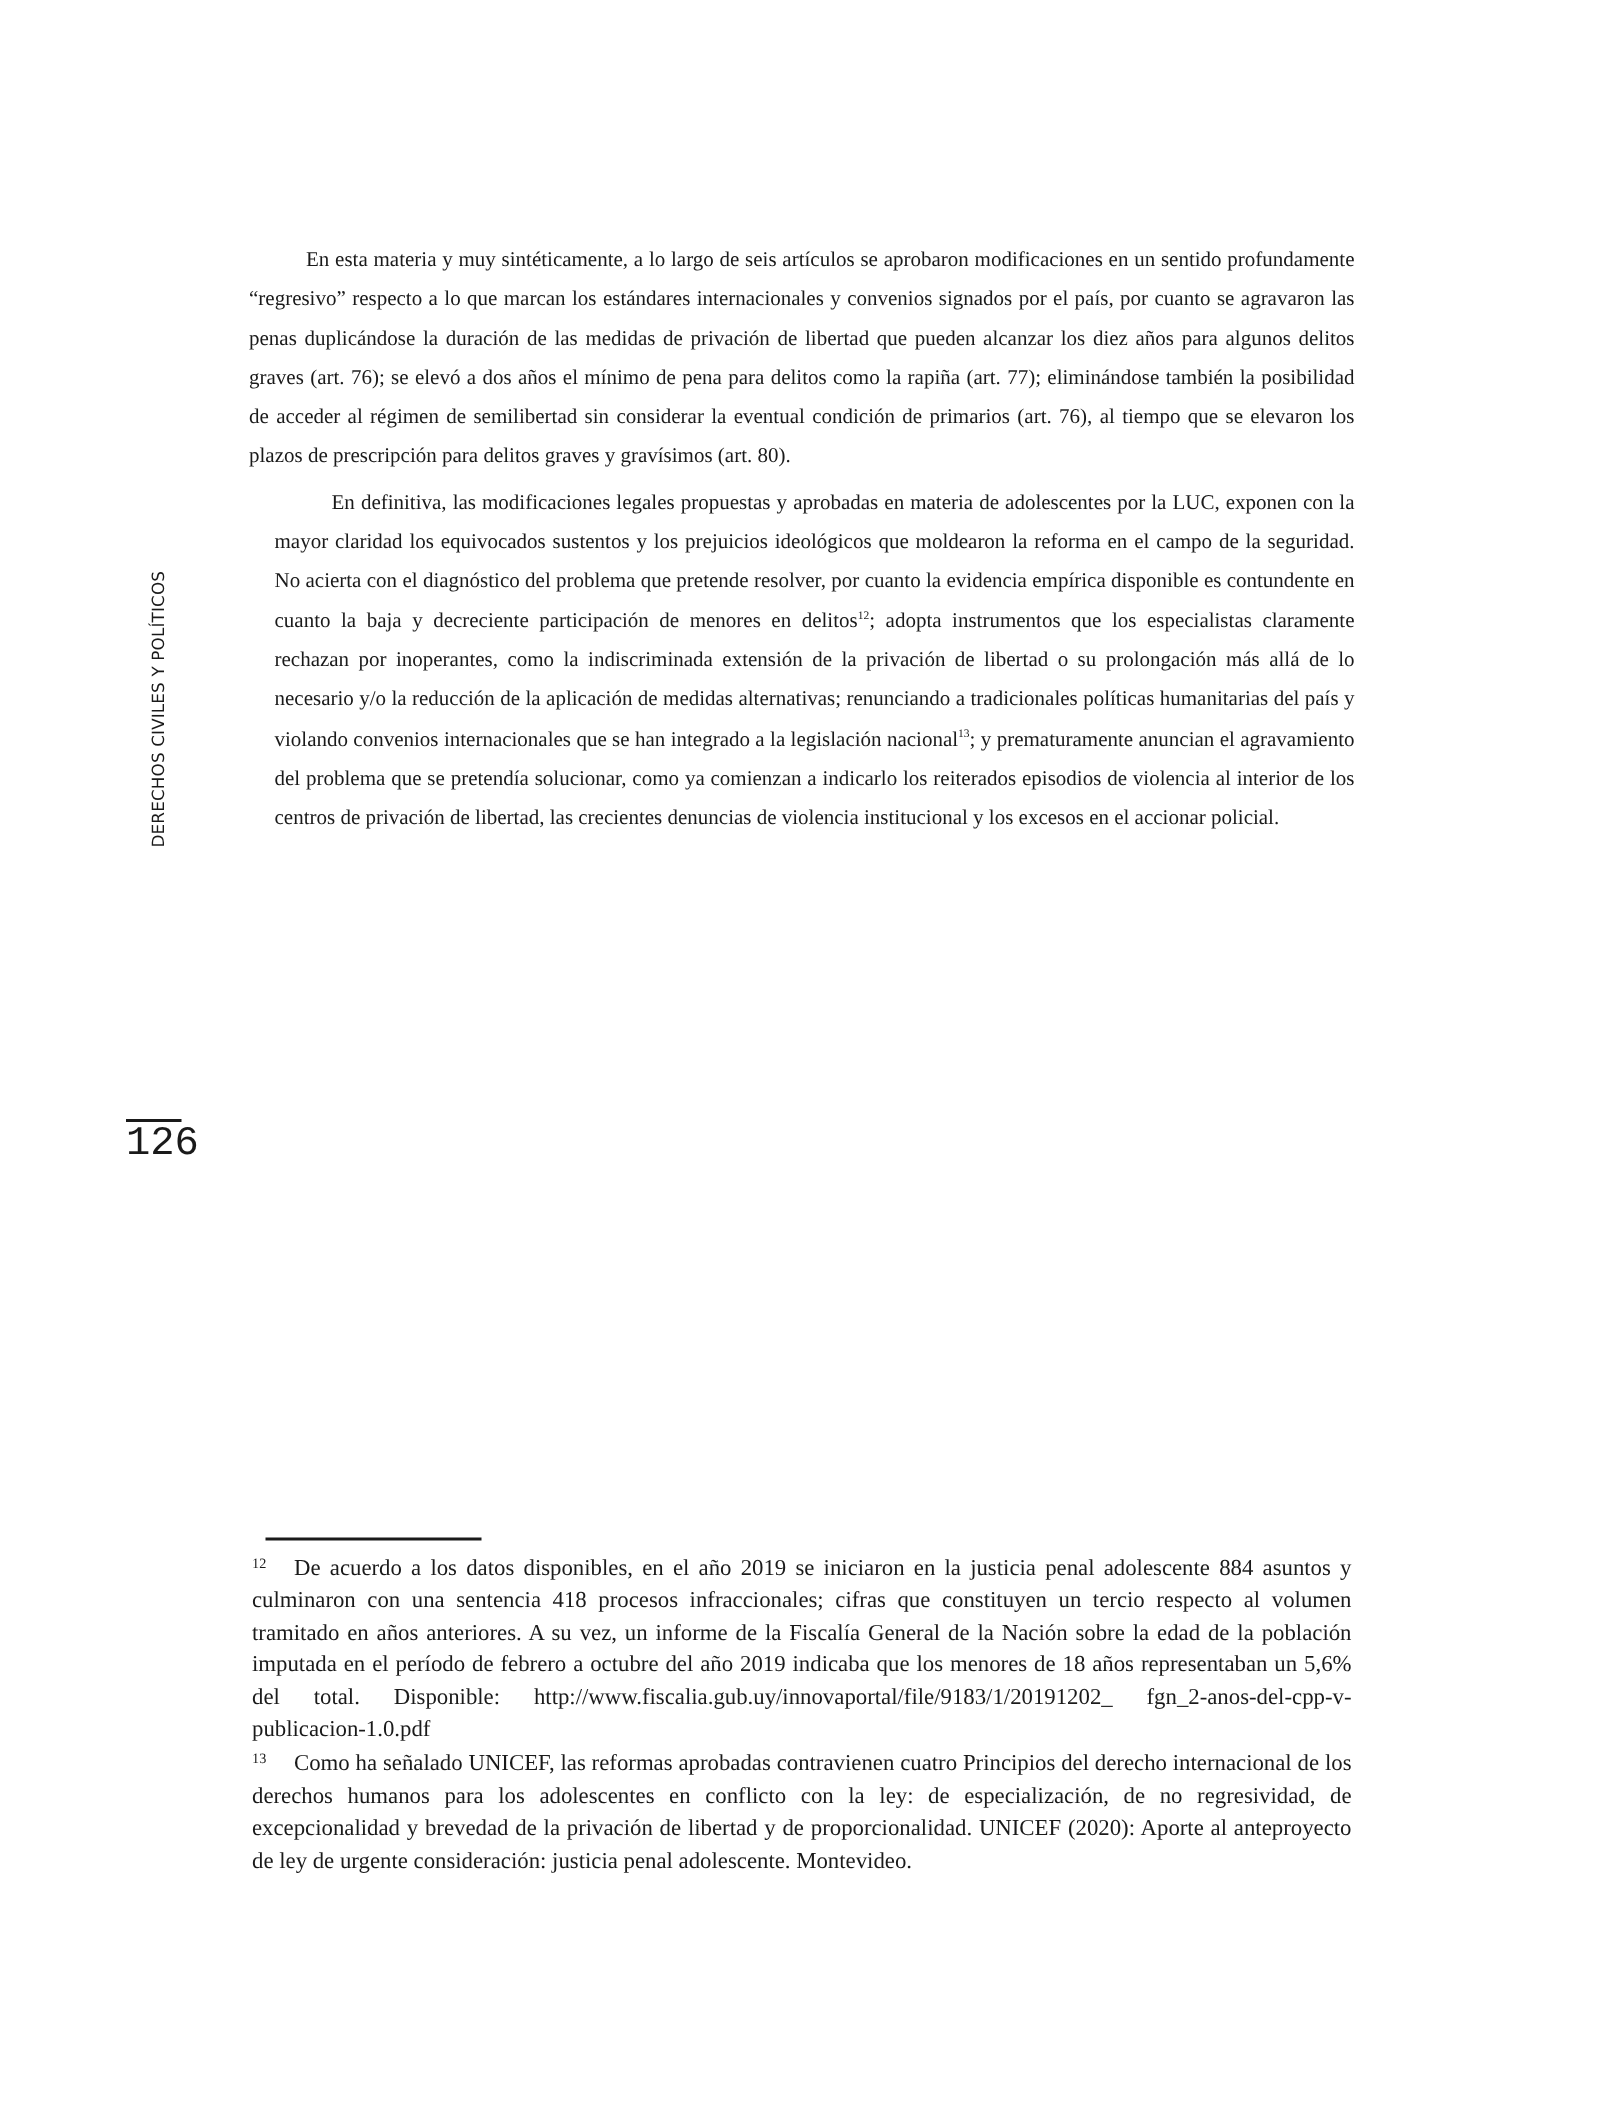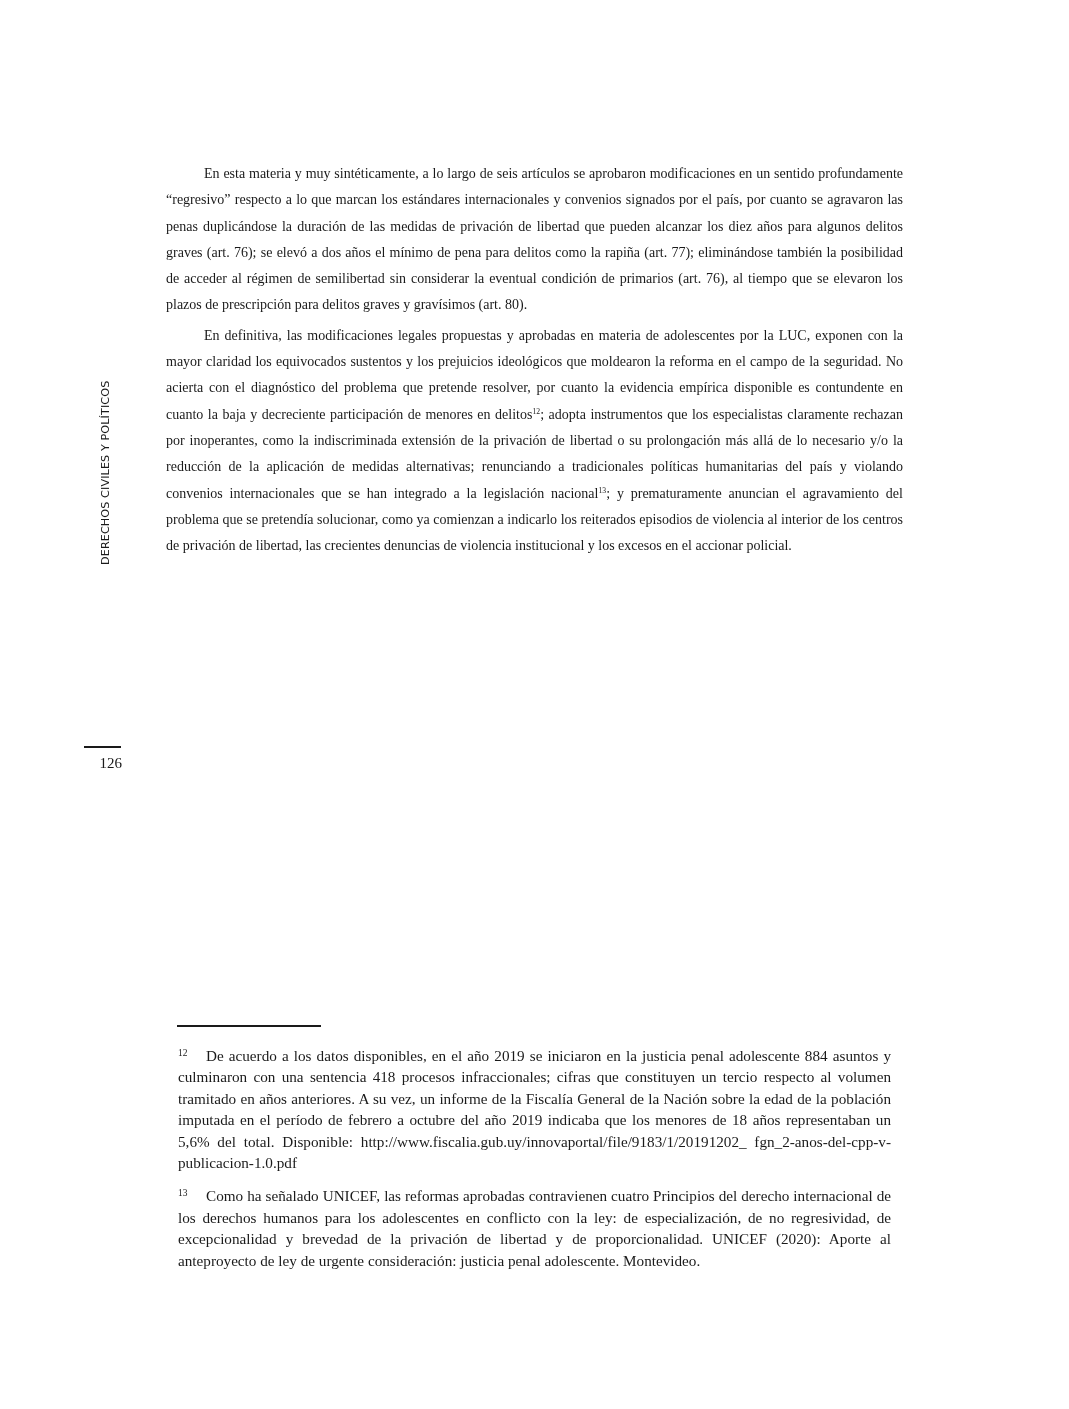--- a/index.html
+++ b/index.html
@@ -47,42 +47,43 @@
       left: 84px;
       top: 746px;
       width: 38px;
     }
     .page-number-rule {
       height: 1.5px;
       background: #1a1a1a;
       width: 37px;
     }
     .page-number {
-      font-family: Liberation Serif, serif;
-      font-size: 15px;
+      font-family: Liberation Mono, monospace;
+      font-size: 27px;
       line-height: 24px;
       margin-top: 3px;
-      text-align: right;
+      text-align: left;
     }
     .body-text {
       position: absolute;
       left: 166px;
       top: 161px;
       width: 737px;
       font-size: 14px;
       line-height: 26.3px;
       text-align: justify;
       hyphens: manual;
     }
     .body-text p {
       margin: 0;
       text-indent: 38px;
     }
     .body-text p + p {
       margin-top: 4px;
+      margin-left: 17px;
     }
     sup {
       font-size: 0.55em;
       line-height: 0;
       vertical-align: 0.7em;
     }
     .footnote-rule {
       position: absolute;
       left: 177px;
       top: 1025px;
@@ -93,21 +94,21 @@
     .footnotes {
       position: absolute;
       left: 166px;
       top: 1033px;
       width: 737px;
       font-size: 15.2px;
       line-height: 21.4px;
       text-align: justify;
     }
     .footnote {
-      margin: 12px;
+      margin: 2px;
     }
     .fn-num {
       font-size: 9.5px;
       vertical-align: 0.55em;
       line-height: 0;
       display: inline-block;
       width: 28px;
     }
   </style>
 </head>

